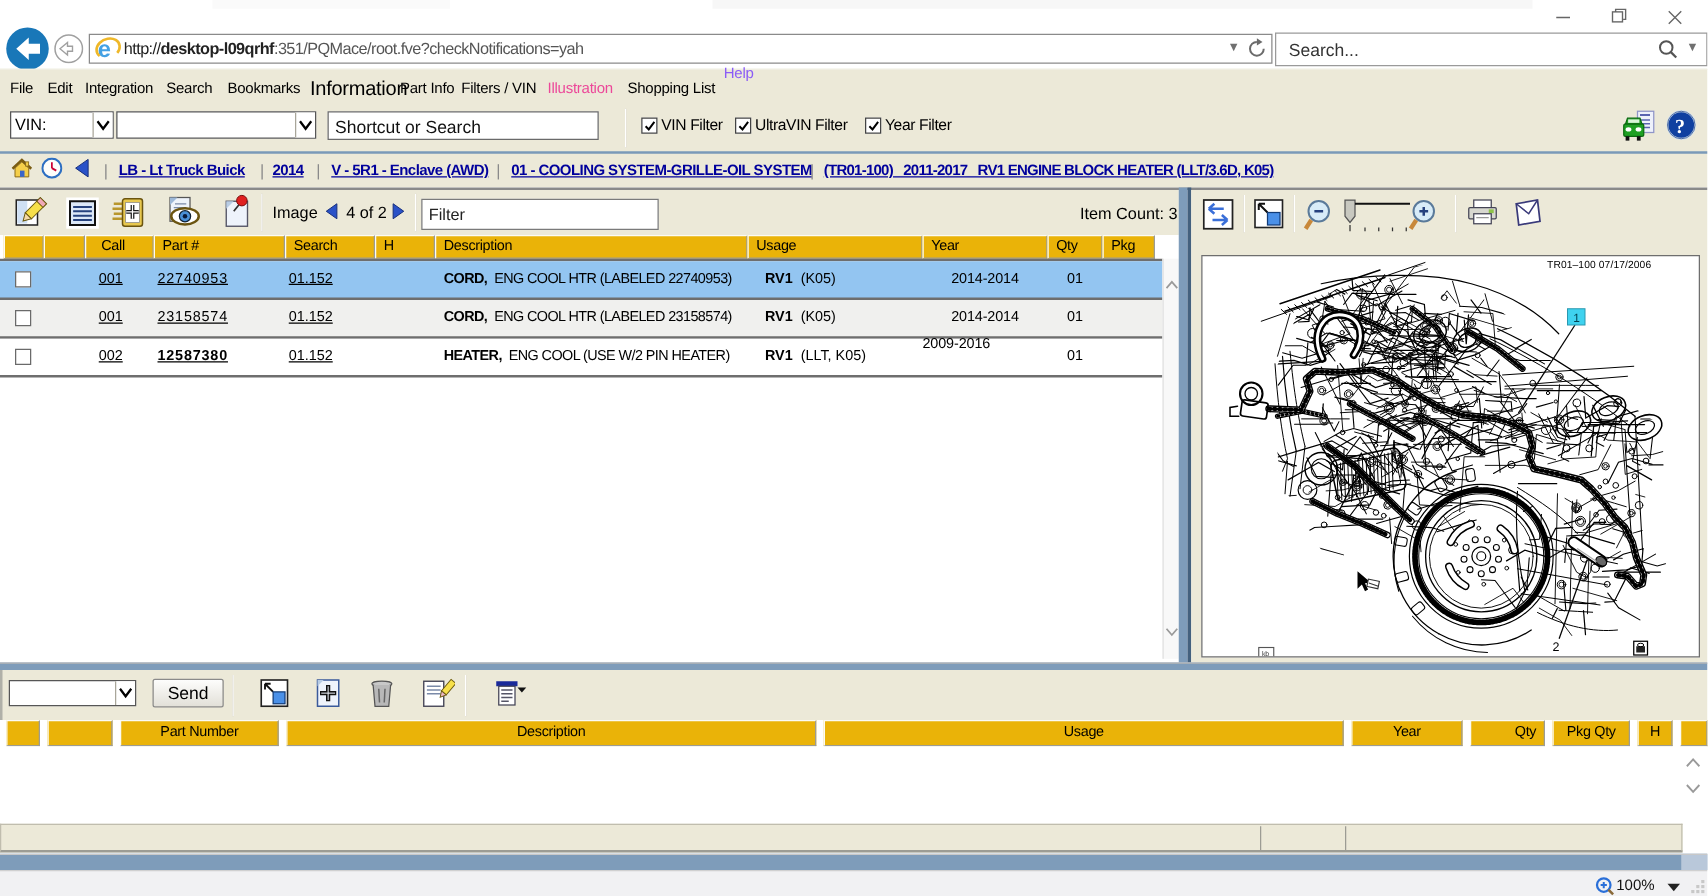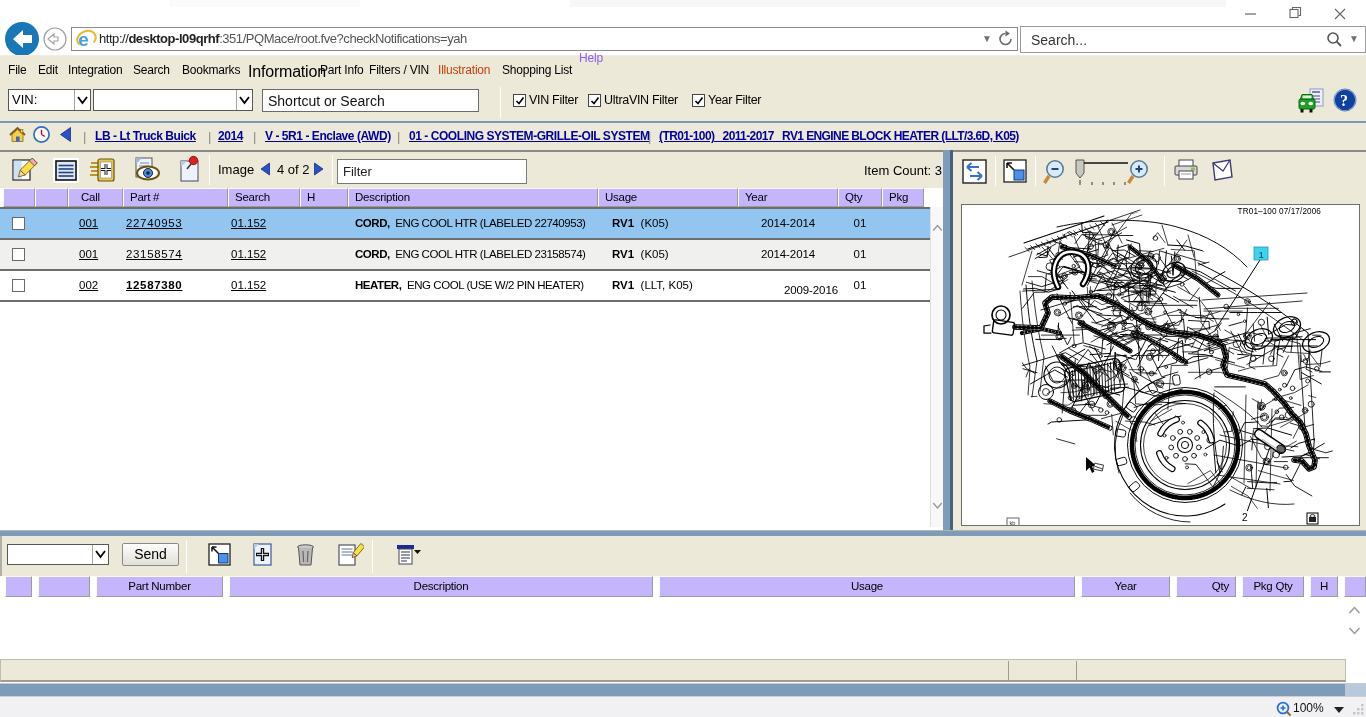--- a/index.html
+++ b/index.html
@@ -1,18 +1,18 @@
 <!DOCTYPE html>
 <html><head><meta charset="utf-8"><style>
 *{margin:0;padding:0;box-sizing:border-box}
 html,body{width:1366px;height:717px;overflow:hidden}
 body{font-family:"Liberation Sans",sans-serif;background:#fff;position:relative}
 .abs{position:absolute}
 .beige{background:#ece9d8}
-.hc{background:#c4b5fd;border-right:1px solid #9c9c94;border-bottom:1px solid #9c9c94;border-top:1px solid #fbfbf5;border-left:1px solid #fbfbf5;font-size:11.5px;letter-spacing:-0.25px;color:#000;line-height:17px;white-space:nowrap;overflow:hidden}
+.hc{background:#eab308;border-right:1px solid #9c9c94;border-bottom:1px solid #9c9c94;border-top:1px solid #fbfbf5;border-left:1px solid #fbfbf5;font-size:11.5px;letter-spacing:-0.25px;color:#000;line-height:17px;white-space:nowrap;overflow:hidden}
 .lnk{color:#00009c;font-weight:bold;text-decoration:underline;font-size:12px;letter-spacing:-0.45px;white-space:nowrap}
 .sep{color:#8a8a8a;font-size:13px}
 .cell{position:absolute;font-size:11.5px;white-space:nowrap}
 .desc{letter-spacing:-0.45px}
 .yr{letter-spacing:-0.1px}
 .pn{letter-spacing:0.65px}
 .cb{position:absolute;width:13px;height:13px;background:#fff;border:1px solid #6a6a6a}
 .u{text-decoration:underline}
 </style></head><body>
 
@@ -56,21 +56,21 @@
 
 <div class="abs beige" style="left:0;top:55px;width:1366px;height:29px;border-top:1px solid #f0eee2"></div>
 <div class="abs" style="left:8px;top:63px;font-size:12px;letter-spacing:-0.2px;color:#000">File</div>
 <div class="abs" style="left:38px;top:63px;font-size:12px;letter-spacing:-0.2px;color:#000">Edit</div>
 <div class="abs" style="left:68px;top:63px;font-size:12px;letter-spacing:-0.2px;color:#000">Integration</div>
 <div class="abs" style="left:133px;top:63px;font-size:12px;letter-spacing:-0.2px;color:#000">Search</div>
 <div class="abs" style="left:182px;top:63px;font-size:12px;letter-spacing:-0.2px;color:#000">Bookmarks</div>
 <div class="abs" style="left:248px;top:63px;font-size:16px;letter-spacing:-0.2px;color:#000">Information</div>
 <div class="abs" style="left:320px;top:63px;font-size:12px;letter-spacing:-0.2px;color:#000">Part Info</div>
 <div class="abs" style="left:369px;top:63px;font-size:12px;letter-spacing:-0.2px;color:#000">Filters / VIN</div>
-<div class="abs" style="left:438px;top:63px;font-size:12px;letter-spacing:-0.2px;color:#c2410c">Illustration</div>
+<div class="abs" style="left:438px;top:63px;font-size:12px;letter-spacing:-0.2px;color:#ec4899">Illustration</div>
 <div class="abs" style="left:502px;top:63px;font-size:12px;letter-spacing:-0.2px;color:#000">Shopping List</div>
 <div class="abs" style="left:579px;top:51px;font-size:12px;letter-spacing:-0.2px;color:#8b5cf6">Help</div>
 
 <div class="abs beige" style="left:0;top:84px;width:1366px;height:37px"></div>
 <div class="abs" style="left:8px;top:89px;width:83px;height:22px;background:#fff;border:1px solid #565656"></div>
 <div class="abs" style="left:12px;top:92px;font-size:13px">VIN:</div>
 <div class="abs" style="left:74px;top:90px;width:16px;height:20px;border-left:1px solid #a9a69a;background:#fff"></div>
 <svg class="abs" style="left:77px;top:96px" width="11" height="9">
     <path d="M1 1 L5.5 7 L10 1" fill="none" stroke="#000" stroke-width="1.8"></path>
   </svg>
@@ -234,21 +234,21 @@
 <div class="cell" style="left:612px;top:248px"><b>RV1</b>&nbsp; (K05)</div>
 <div class="cell yr" style="left:738px;top:248px;width:100px;text-align:center">2014-2014</div>
 <div class="cell" style="left:838px;top:248px;width:44px;text-align:center">01</div>
 <div class="abs" style="left:0;top:271px;width:930px;height:31px;background:#ffffff;border-bottom:2px solid #6e6e6e"></div>
 <div class="cb" style="left:12px;top:279px"></div>
 <div class="cell u" style="left:79px;top:279px">002</div>
 <div class="cell u pn" style="left:126px;top:279px;font-weight:bold">12587380</div>
 <div class="cell u" style="left:231px;top:279px">01.152</div>
 <div class="cell desc" style="left:355px;top:279px"><b>HEATER,</b>&nbsp; ENG COOL (USE W/2 PIN HEATER)</div>
 <div class="cell" style="left:612px;top:279px"><b>RV1</b>&nbsp; (LLT, K05)</div>
-<div class="cell yr" style="left:738px;top:284px;width:100px;text-align:right">2009-2016</div>
+<div class="cell yr" style="left:738px;top:269px;width:100px;text-align:left">2009-2016</div>
 <div class="cell" style="left:838px;top:279px;width:44px;text-align:center">01</div>
 
 <div class="abs" style="left:930px;top:207px;width:13px;height:320px;background:#f8f8f8;border-left:1px solid #e0e0e0"></div>
 <svg class="abs" style="left:932px;top:223px" width="11" height="11">
     <path d="M1.2 7.5 L5.5 2.5 L9.8 7.5" fill="none" stroke="#9a9a9a" stroke-width="1.4"></path>
   </svg>
 <svg class="abs" style="left:932px;top:500px" width="11" height="11">
     <path d="M1.2 3 L5.5 8 L9.8 3" fill="none" stroke="#9a9a9a" stroke-width="1.4"></path>
   </svg>
 

